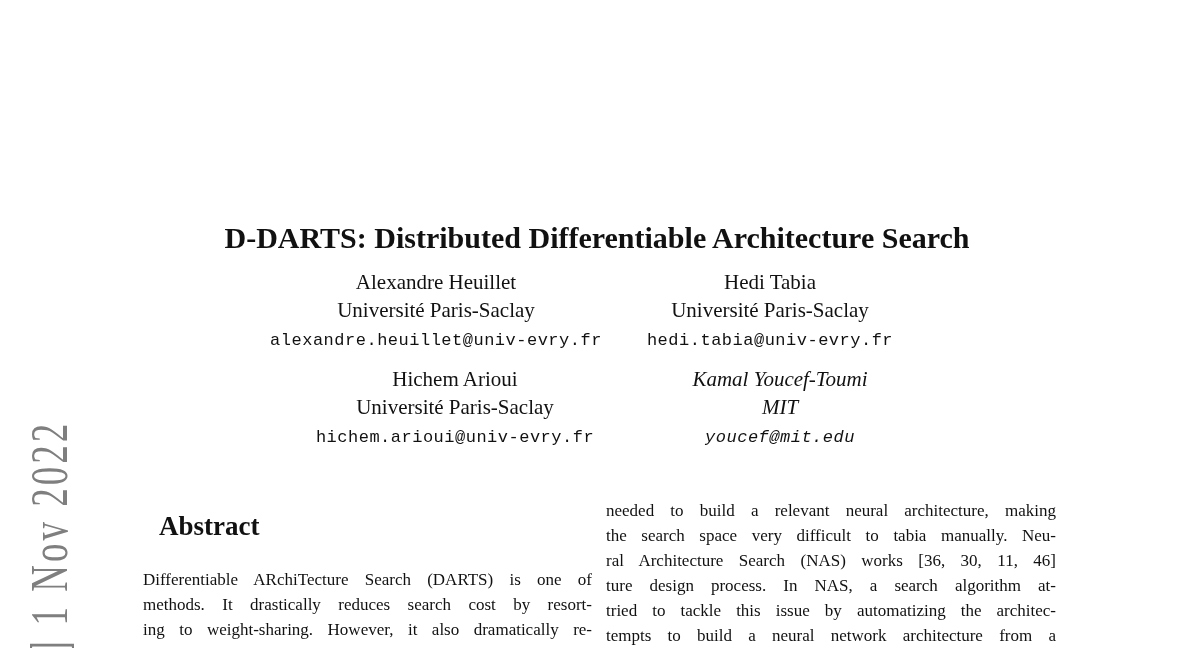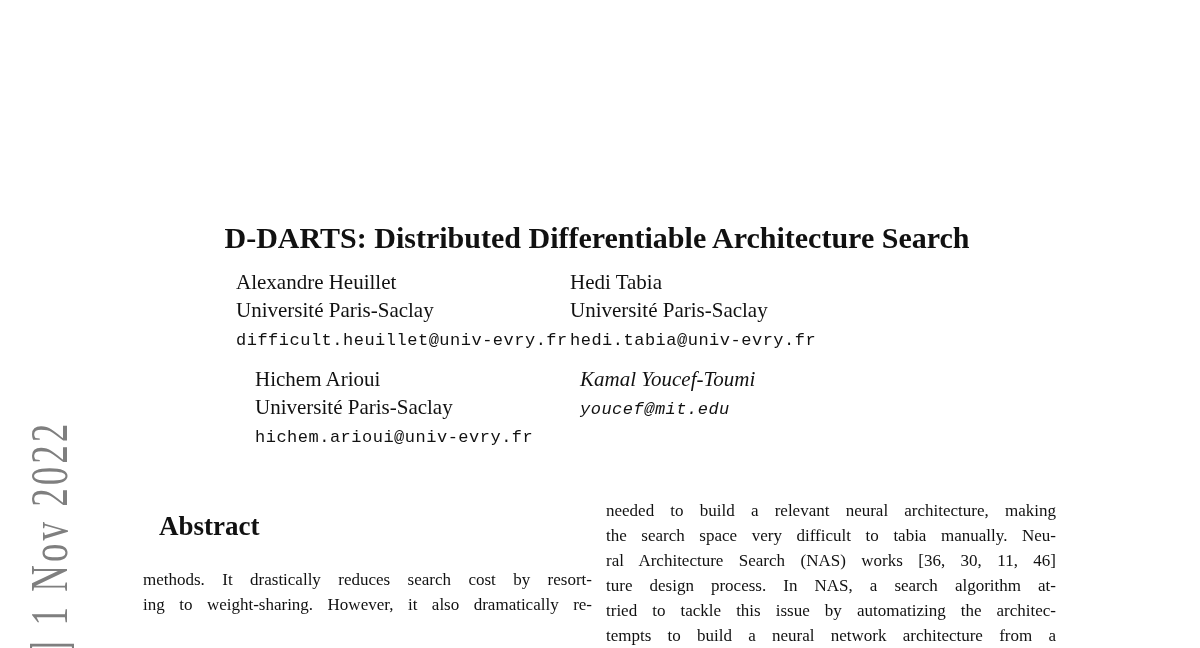--- a/index.html
+++ b/index.html
@@ -36,21 +36,21 @@
     width: 1194px;
     text-align: center;
     font-size: 30px;
     line-height: 36px;
     white-space: nowrap;
   }
 
   .author-block {
     position: absolute;
     width: 400px;
-    text-align: left;
+    text-align: center;
   }
   .author-block .author-name,
   .author-block .author-affiliation {
     font-size: 21px;
     line-height: 28px;
     white-space: nowrap;
   }
   .author-block .author-email {
     margin-top: 6px;
     font-family: "Liberation Mono", monospace;
@@ -93,43 +93,45 @@
 
 <div class="page">
 
   <div class="arxiv-banner" style="color: rgb(127, 127, 127);">] 1 Nov 2022</div>
 
   <h1 class="paper-title">D-DARTS: Distributed Differentiable Architecture Search</h1>
 
   <div class="author-block ab1">
     <div class="author-name">Alexandre Heuillet</div>
     <div class="author-affiliation">Université Paris-Saclay</div>
-    <div class="author-email">difficult.heuillet@univ-evry.fr</div>
+    <div class="author-email">alexandre.heuillet@univ-evry.fr</div>
   </div>
 
   <div class="author-block ab2">
     <div class="author-name">Hedi Tabia</div>
     <div class="author-affiliation">Université Paris-Saclay</div>
     <div class="author-email">hedi.tabia@univ-evry.fr</div>
   </div>
 
   <div class="author-block ab3">
     <div class="author-name">Hichem Arioui</div>
     <div class="author-affiliation">Université Paris-Saclay</div>
     <div class="author-email">hichem.arioui@univ-evry.fr</div>
   </div>
 
   <div class="author-block ab4">
     <div class="author-name">Kamal Youcef-Toumi</div>
+    <div class="author-affiliation">MIT</div>
     <div class="author-email">youcef@mit.edu</div>
   </div>
 
   <div class="col-left">
     <h2 class="abstract-heading">Abstract</h2>
     <div class="abstract-body">
+        <div class="tline">Differentiable ARchiTecture Search (DARTS) is one of</div>
         <div class="tline">methods. It drastically reduces search cost by resort-</div>
         <div class="tline">ing to weight-sharing. However, it also dramatically re-</div>
       </div>
   </div>
 
   <div class="col-right">
       <div class="tline">needed to build a relevant neural architecture, making</div>
       <div class="tline">the search space very difficult to tabia manually. Neu-</div>
       <div class="tline">ral Architecture Search (NAS) works [36, 30, 11, 46]</div>
       <div class="tline">ture design process. In NAS, a search algorithm at-</div>

